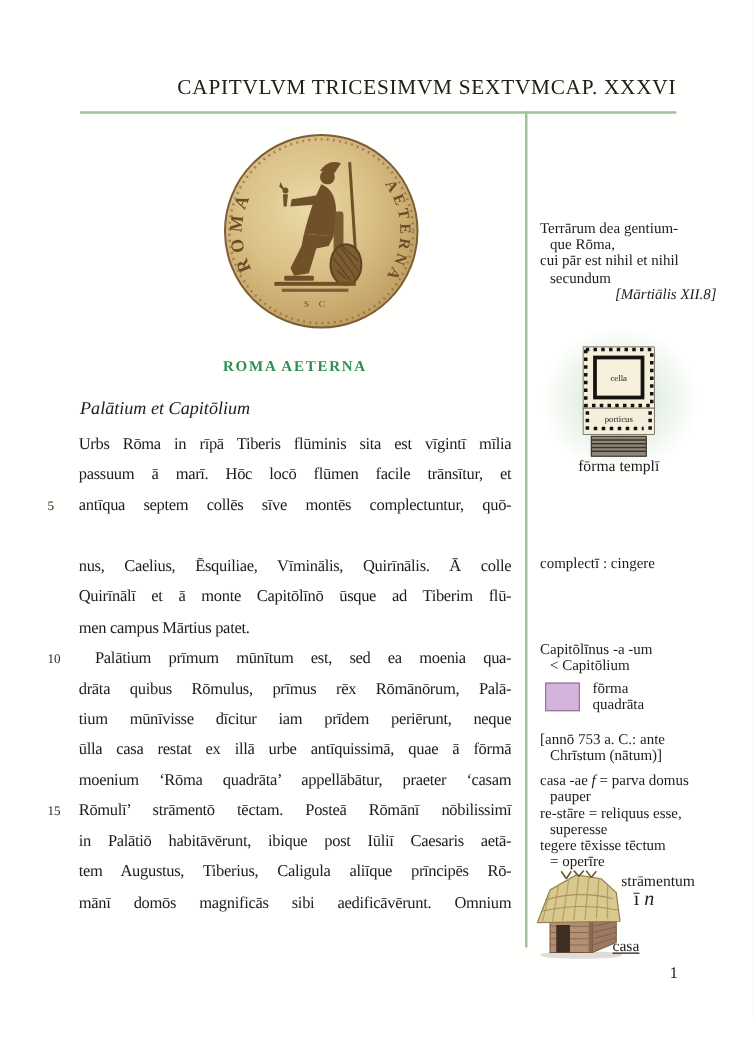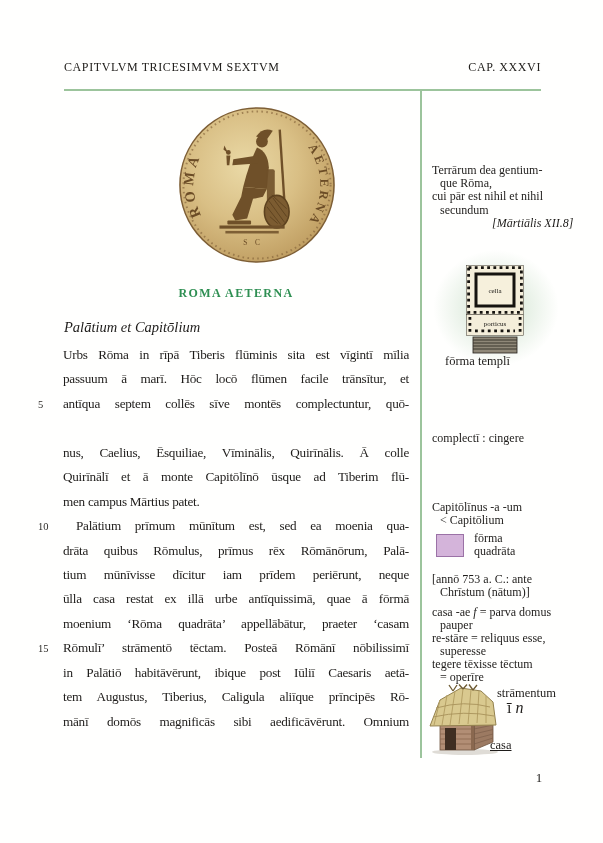--- a/index.html
+++ b/index.html
@@ -10,48 +10,48 @@
     --ink:#1e1c1a;
   }
   html,body{margin:0;padding:0;background:#e8e8e8;}
   .page{
     position:relative;width:603px;height:843px;margin:0 auto;
     background:#fffffe;color:var(--ink);
     font-family:"Liberation Serif","DejaVu Serif",serif;
     overflow:hidden;
   }
   
-  .header{position:absolute;left:64px;top:60px;width:477px;display:flex;justify-content:space-between;
-    font-size:12px;letter-spacing:0.6px;color:#22201d;}
+  .header{position:absolute;left:64px;top:60px;width:477px;display:flex;justify-content:flex-end;
+    font-size:17px;letter-spacing:0.6px;color:#22201d;}
   .hrule{position:absolute;left:64px;top:89px;width:477px;height:1.6px;background:var(--rule-green);}
   .vrule{position:absolute;left:420px;top:89px;width:1.6px;height:669px;background:var(--rule-green);}
   
   .coin{position:absolute;left:178px;top:106px;width:158px;height:158px;}
   .coin svg text{font-family:"Liberation Serif","DejaVu Serif",serif;}
   
   .heading{position:absolute;left:64px;top:286px;width:344px;margin:0;text-align:center;
     font-size:12px;font-weight:bold;letter-spacing:1.4px;color:var(--heading-green);}
   .subheading{position:absolute;left:64px;top:319px;margin:0;font-size:14.5px;font-weight:normal;font-style:italic;}
   
   .body-text{position:absolute;left:38px;top:347px;width:371px;font-size:13.2px;letter-spacing:-0.25px;}
   .text-row{display:flex;height:24.45px;align-items:baseline;}
   .line-num{width:25px;flex:0 0 25px;font-size:10.5px;letter-spacing:0;color:#2c2a27;padding-top:3px;}
   .line-text{display:block;flex:1;white-space:nowrap;}
   .line-text.just{white-space:normal;text-align:justify;text-align-last:justify;}
   .line-text.indent{text-indent:13px;}
   
-  .margin-col{position:absolute;left:430px;top:4px;width:168px;height:703px;font-size:12px;line-height:13.2px;}
+  .margin-col{position:absolute;left:430px;top:16px;width:168px;height:703px;font-size:12px;line-height:13.2px;}
   .m-block{position:absolute;left:2px;width:164px;}
   .m-line{display:block;}
   .m-line.ind{padding-left:8px;}
   .q-source{display:block;font-style:italic;padding-left:60px;}
   .temple-glow{position:absolute;left:0px;top:243px;width:132px;height:122px;
     background:radial-gradient(closest-side,rgba(140,186,140,0.42),rgba(140,186,140,0.18) 55%,rgba(140,186,140,0) 95%);}
   .temple-svg{position:absolute;left:35px;top:260px;}
-  .temple-caption{position:absolute;left:15px;top:351px;width:100px;font-size:12.5px;}
+  .temple-caption{position:absolute;left:15px;top:351px;width:100px;text-align:center;font-size:12.5px;}
   .fq-row{position:absolute;left:6px;top:528px;display:flex;align-items:flex-start;}
   .fq-square{width:26px;height:21px;background:var(--quadrata-fill);border:1.6px solid var(--quadrata-border);margin-right:10px;margin-top:2px;}
   .hut-svg{position:absolute;left:-2px;top:680px;}
   .hut-label{position:absolute;left:67px;top:683px;font-size:12.5px;}
   .hut-label-2{position:absolute;left:77px;top:697px;font-size:16px;}
   .hut-caption{position:absolute;left:60px;top:735px;font-size:12.5px;text-decoration:underline;}
   
   .page-num{position:absolute;left:528px;top:770px;width:22px;text-align:center;font-size:13px;}
   i{font-style:italic;}
 </style>

